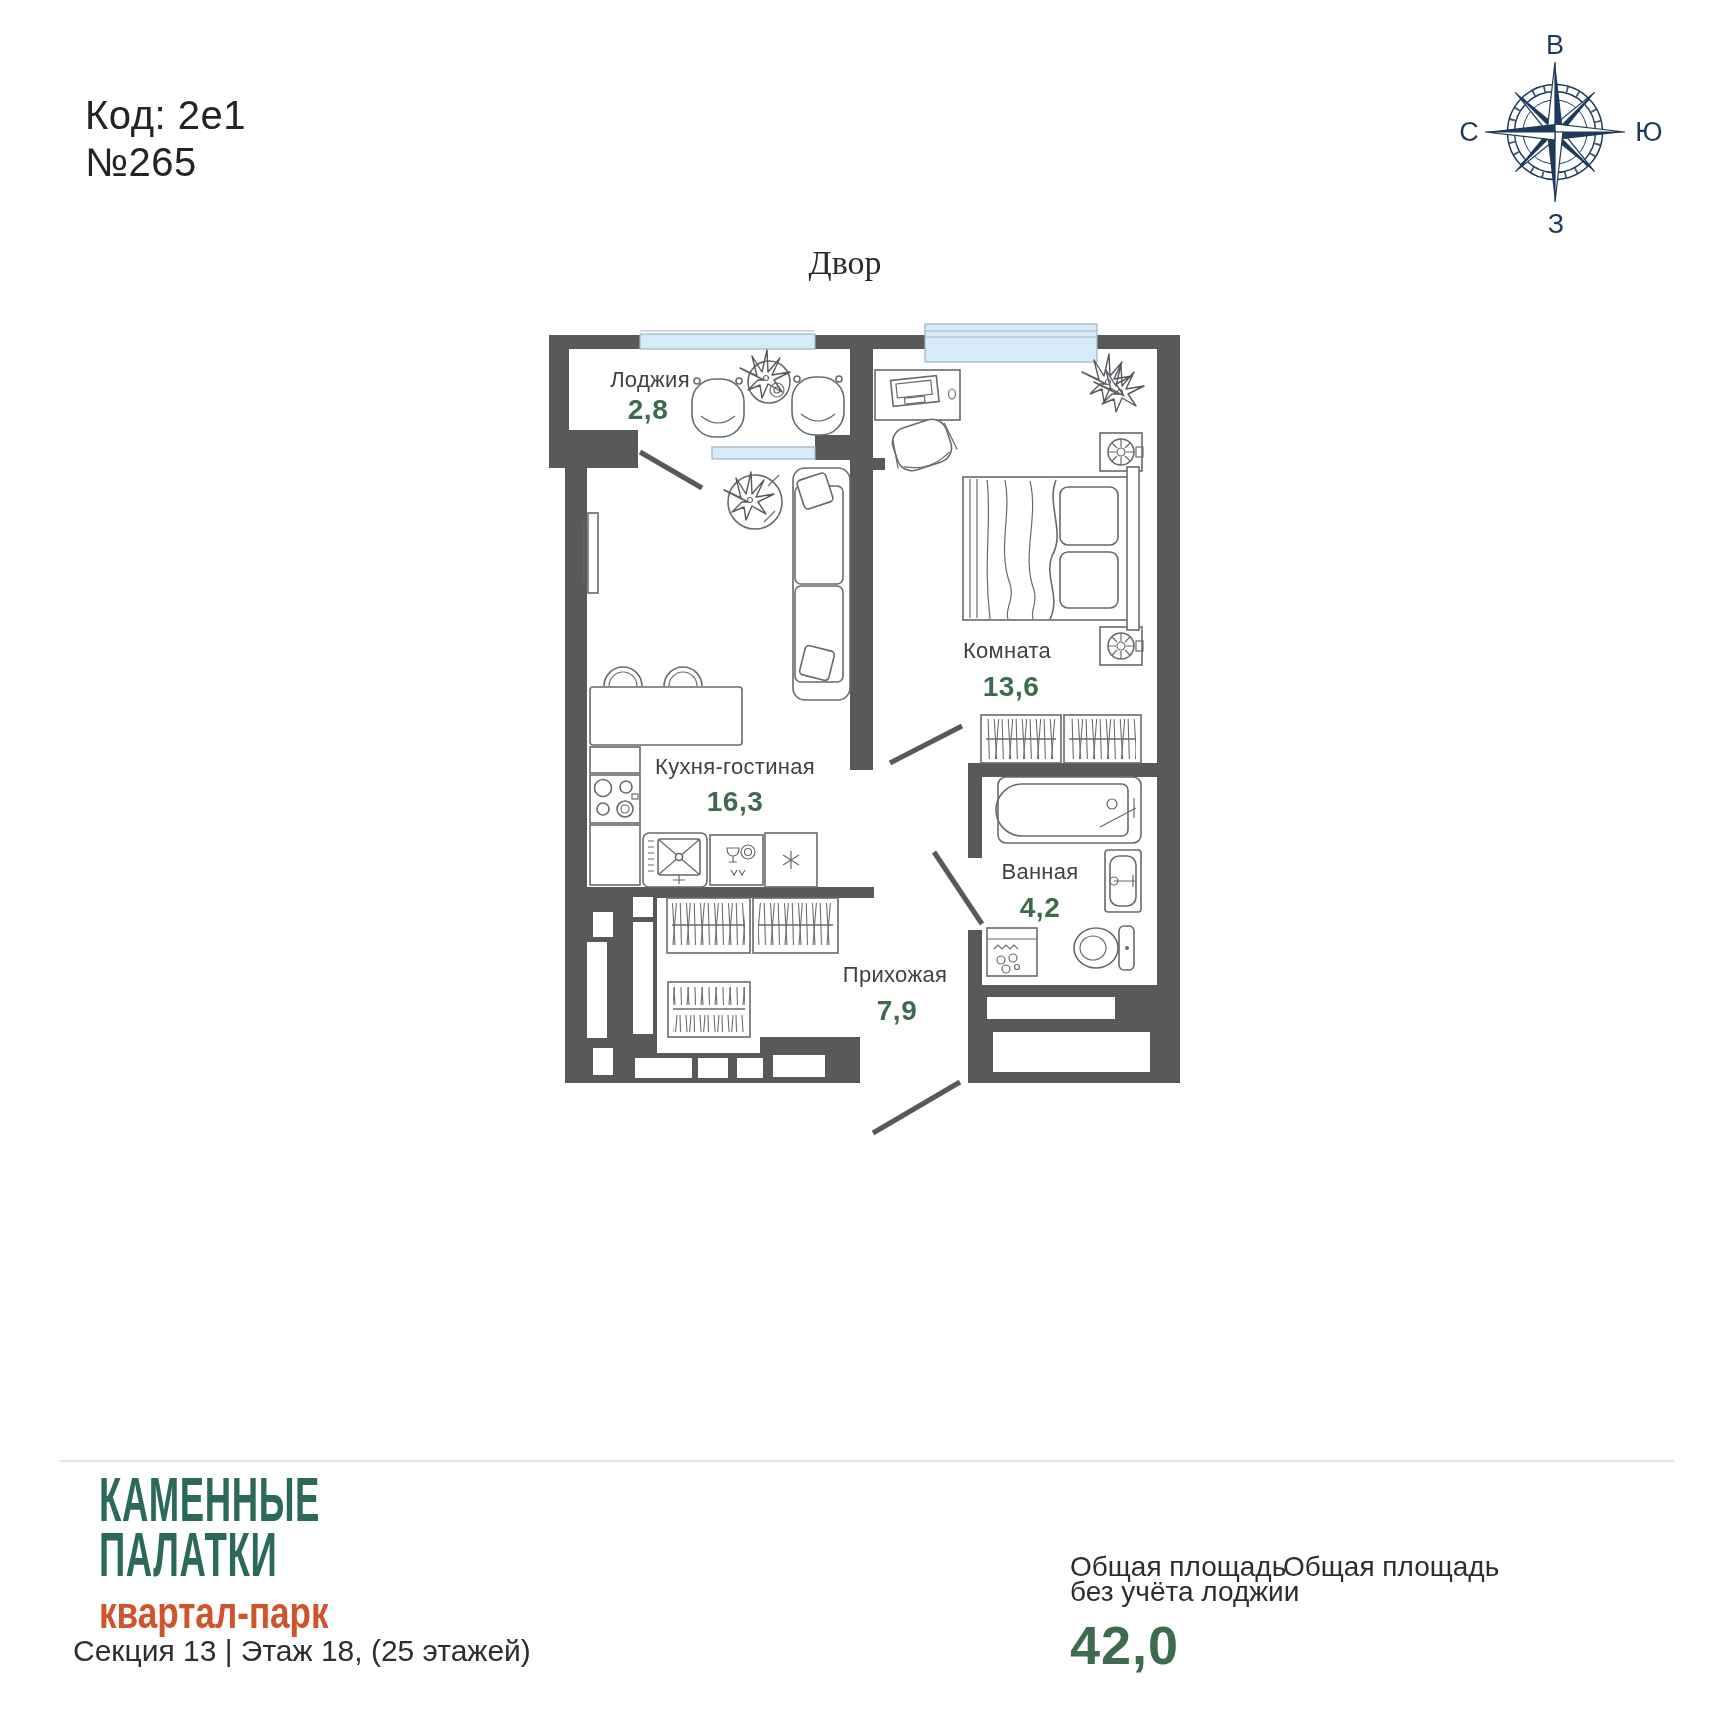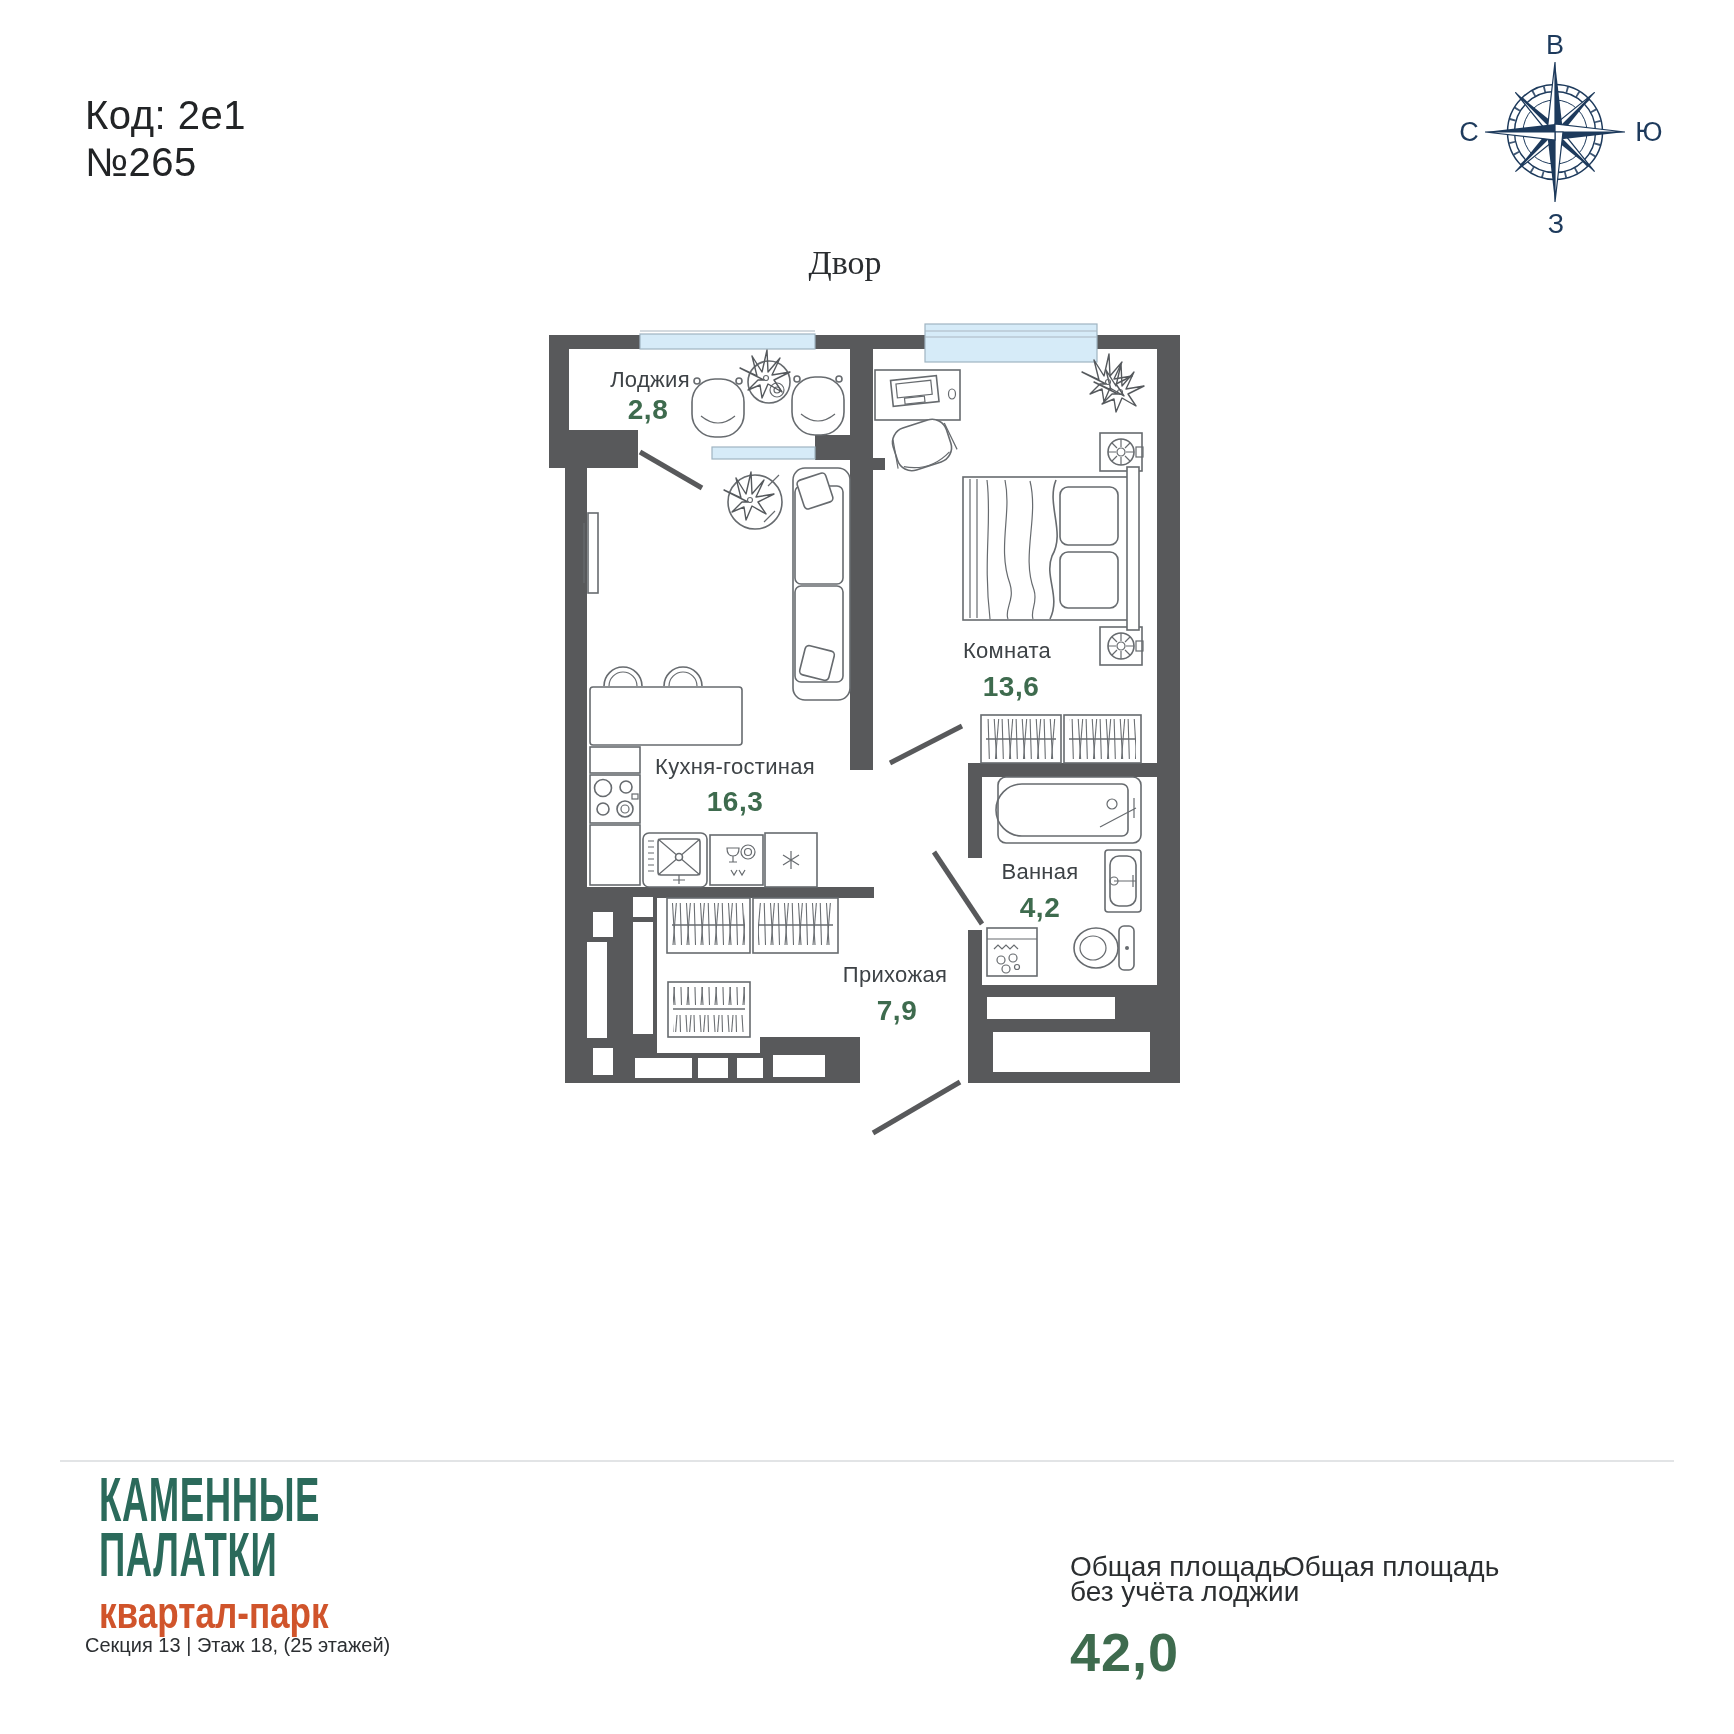--- a/index.html
+++ b/index.html
@@ -29,24 +29,24 @@
   .rail{stroke:#676b6f;stroke-width:1.3;}
   .rn{font:500 22px "Liberation Sans",sans-serif;fill:#3d4246;letter-spacing:.3px;}
   .ra{font:700 28px "Liberation Sans",sans-serif;fill:#3e6b4e;letter-spacing:.5px;}
   .plan text{text-anchor:middle;}
   
   .divider{left:60px;top:1460px;width:1614px;height:2px;background:#e2e4e6;}
   .brand{left:99px;top:1472px;color:#2b6a5b;font-weight:700;}
   .brand .l1,.brand .l2{font-size:63px;line-height:55px;transform:scaleX(.58);transform-origin:left top;letter-spacing:1px;white-space:nowrap;}
   .brand .l2{margin-top:0px;}
   .brand .sub{font-size:45px;line-height:46px;color:#d0542b;transform:scaleX(.78);transform-origin:left top;font-weight:700;margin-top:8px;white-space:nowrap;}
-  .section-info{left:85px;top:1634px;font-size:20px;color:#2c2f32;font-weight:400;}
+  .section-info{left:73px;top:1634px;font-size:30px;color:#2c2f32;font-weight:400;}
   .stat{top:1554px;width:300px;}
   .stat .lab{font-size:28px;line-height:25px;color:#2b2e30;font-weight:400;}
-  .stat .val{font-size:54px;font-weight:700;color:#3e6b4e;margin-top:17px;letter-spacing:1px;}
+  .stat .val{font-size:54px;font-weight:700;color:#3e6b4e;margin-top:10px;letter-spacing:1px;}
   .stat1{left:1070px;}
   .stat2{left:1283px;width:330px;}
 </style>
 </head>
 <body>
 
 <div class="abs code-block">
   <div>Код: 2е1</div>
   <div>№265</div>
 </div>

